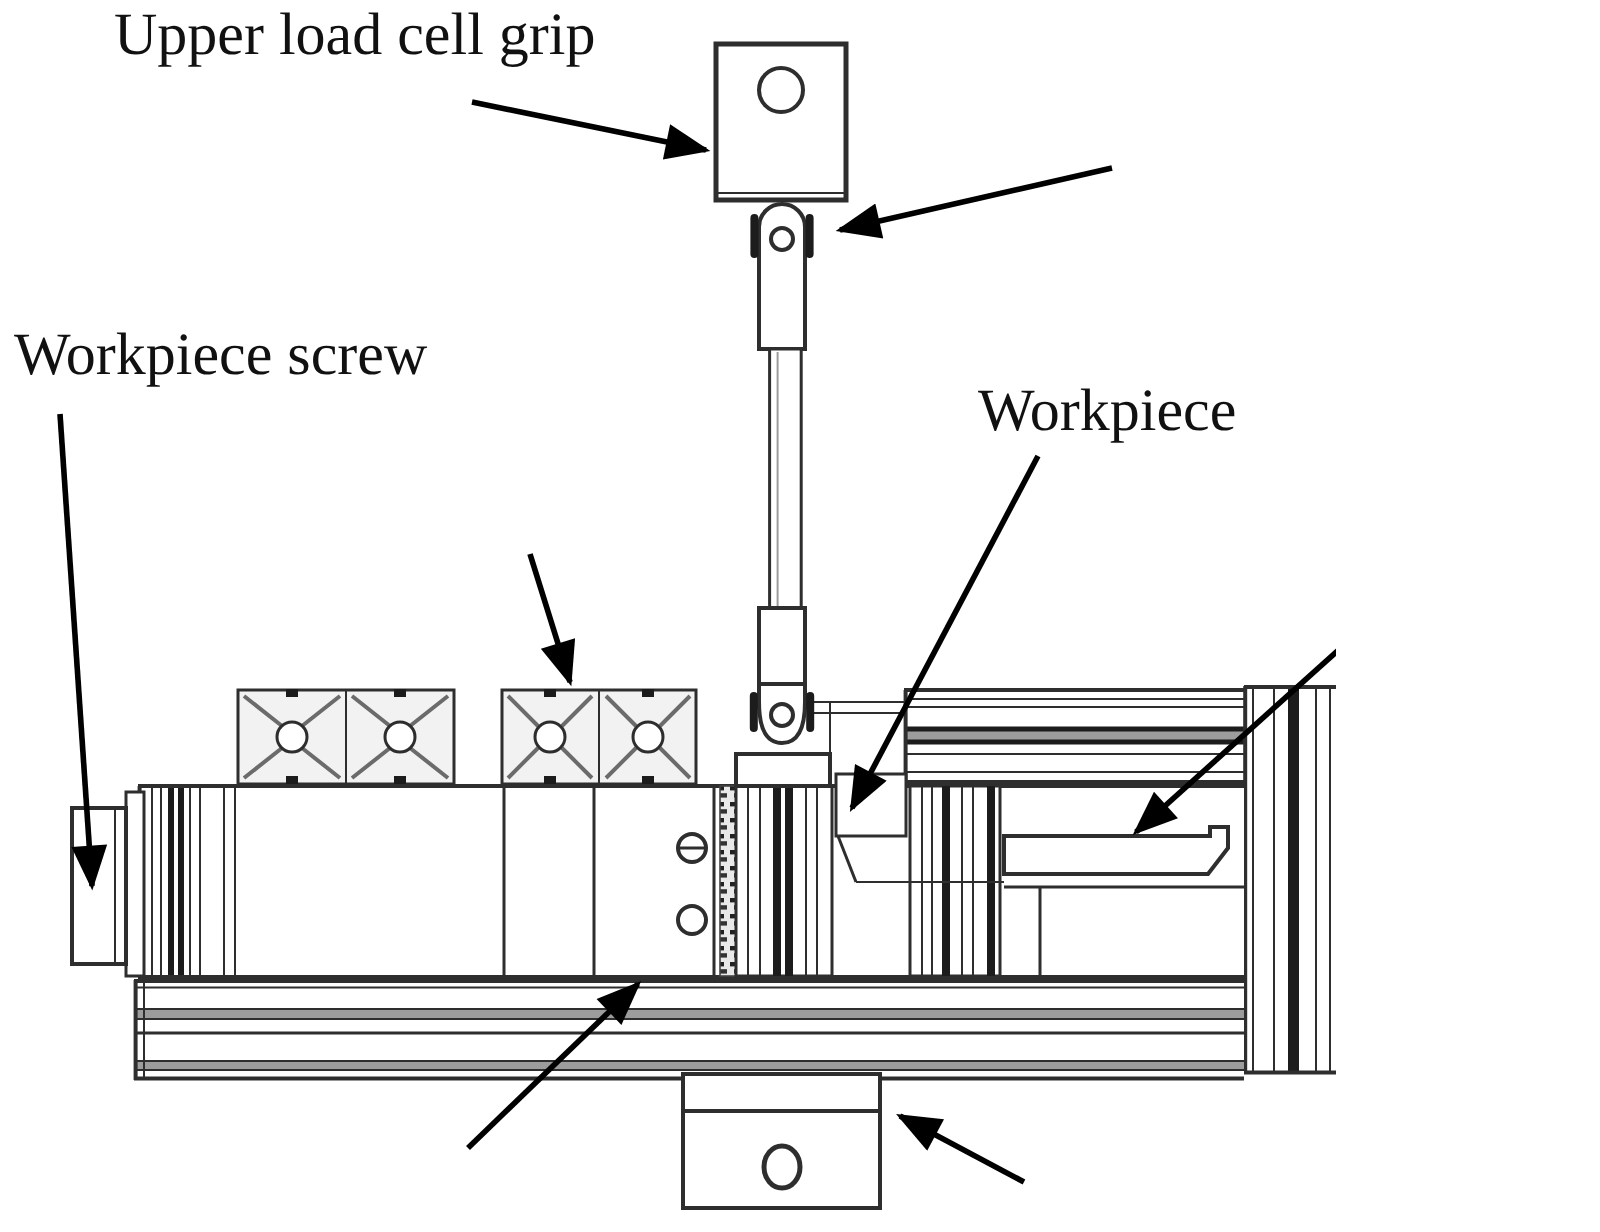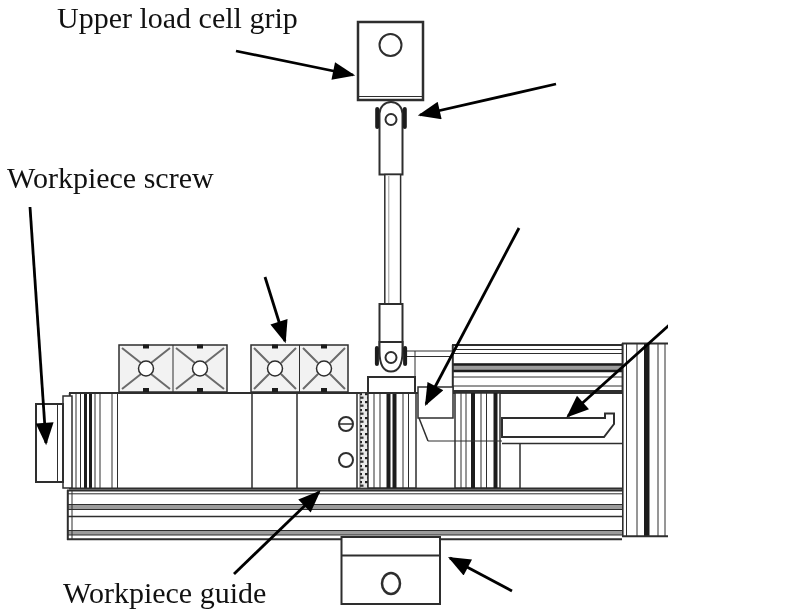--- a/index.html
+++ b/index.html
@@ -171,14 +171,14 @@
     <line class="arrow" x1="265" y1="277" x2="285" y2="341"></line>
     <line class="arrow" x1="519" y1="228" x2="426" y2="404"></line>
     <line class="arrow" x1="697" y1="300" x2="568" y2="416"></line>
     <line class="arrow" x1="234" y1="574" x2="319" y2="492"></line>
     <line class="arrow" x1="512" y1="591" x2="450" y2="558"></line>
   </g>
 </svg>
 
   <div class="lbl" style="left:57px;top:0px;">Upper load cell grip</div>
   <div class="lbl" style="left:7px;top:160px;">Workpiece screw</div>
-  <div class="lbl" style="left:63px;top:575px;">Workpiece guide</div>
+  <div class="lbl" style="left:489px;top:188px;">Workpiece</div>
 </div>
 
 </body></html>

